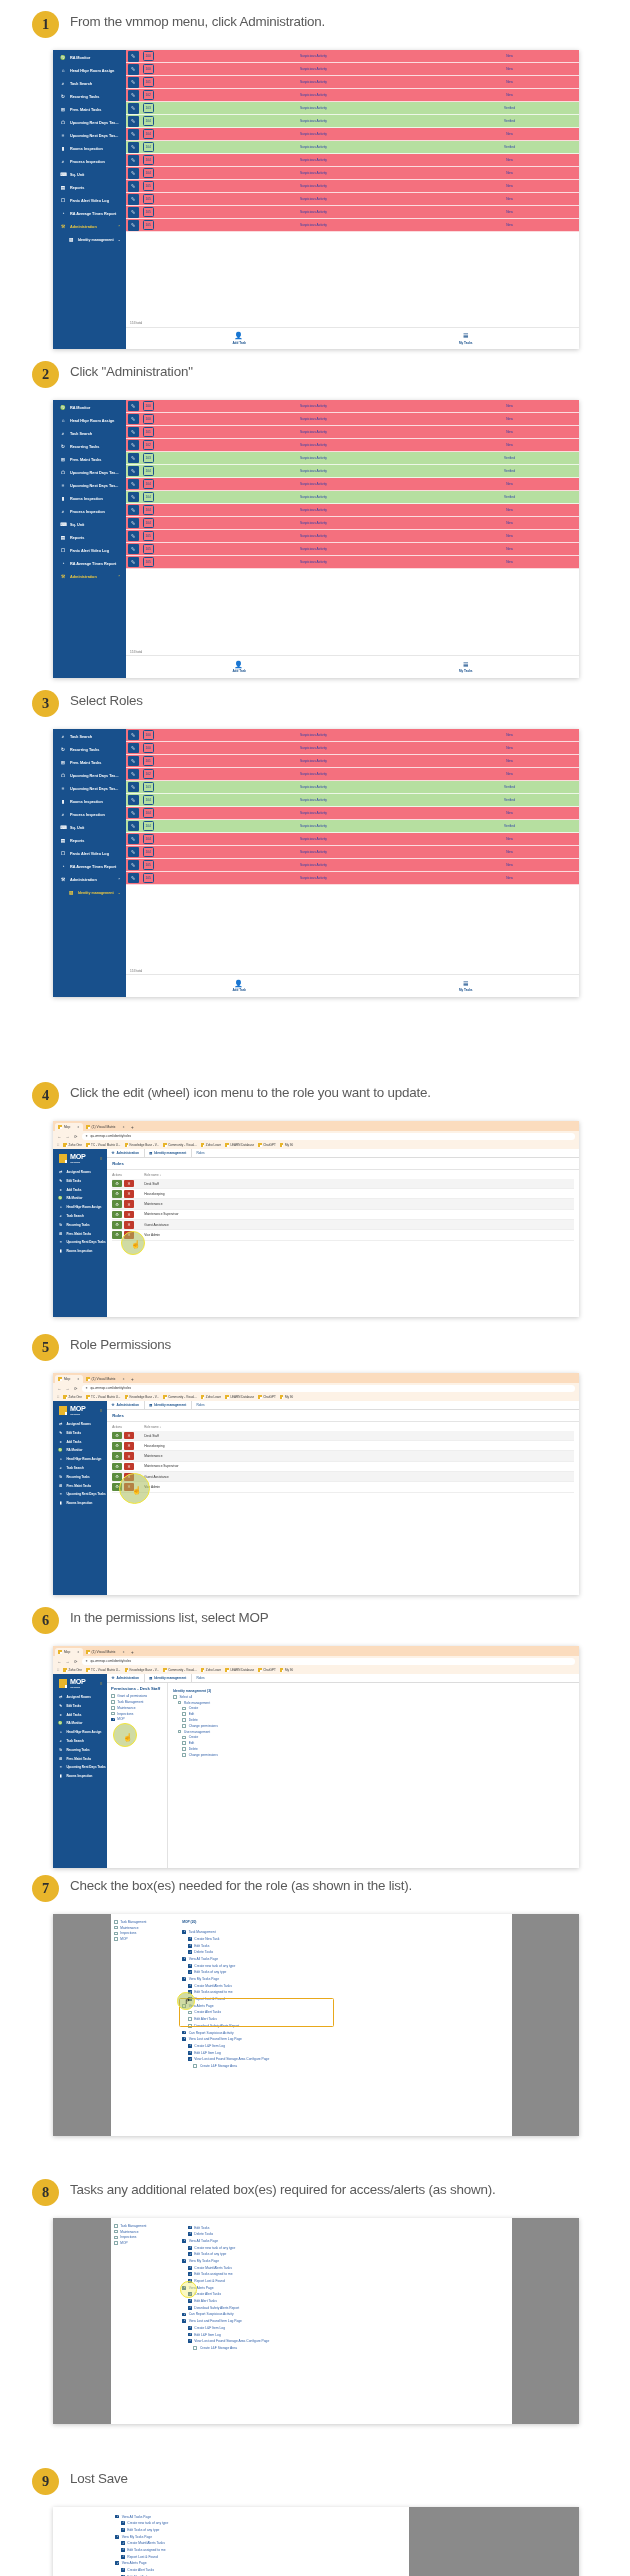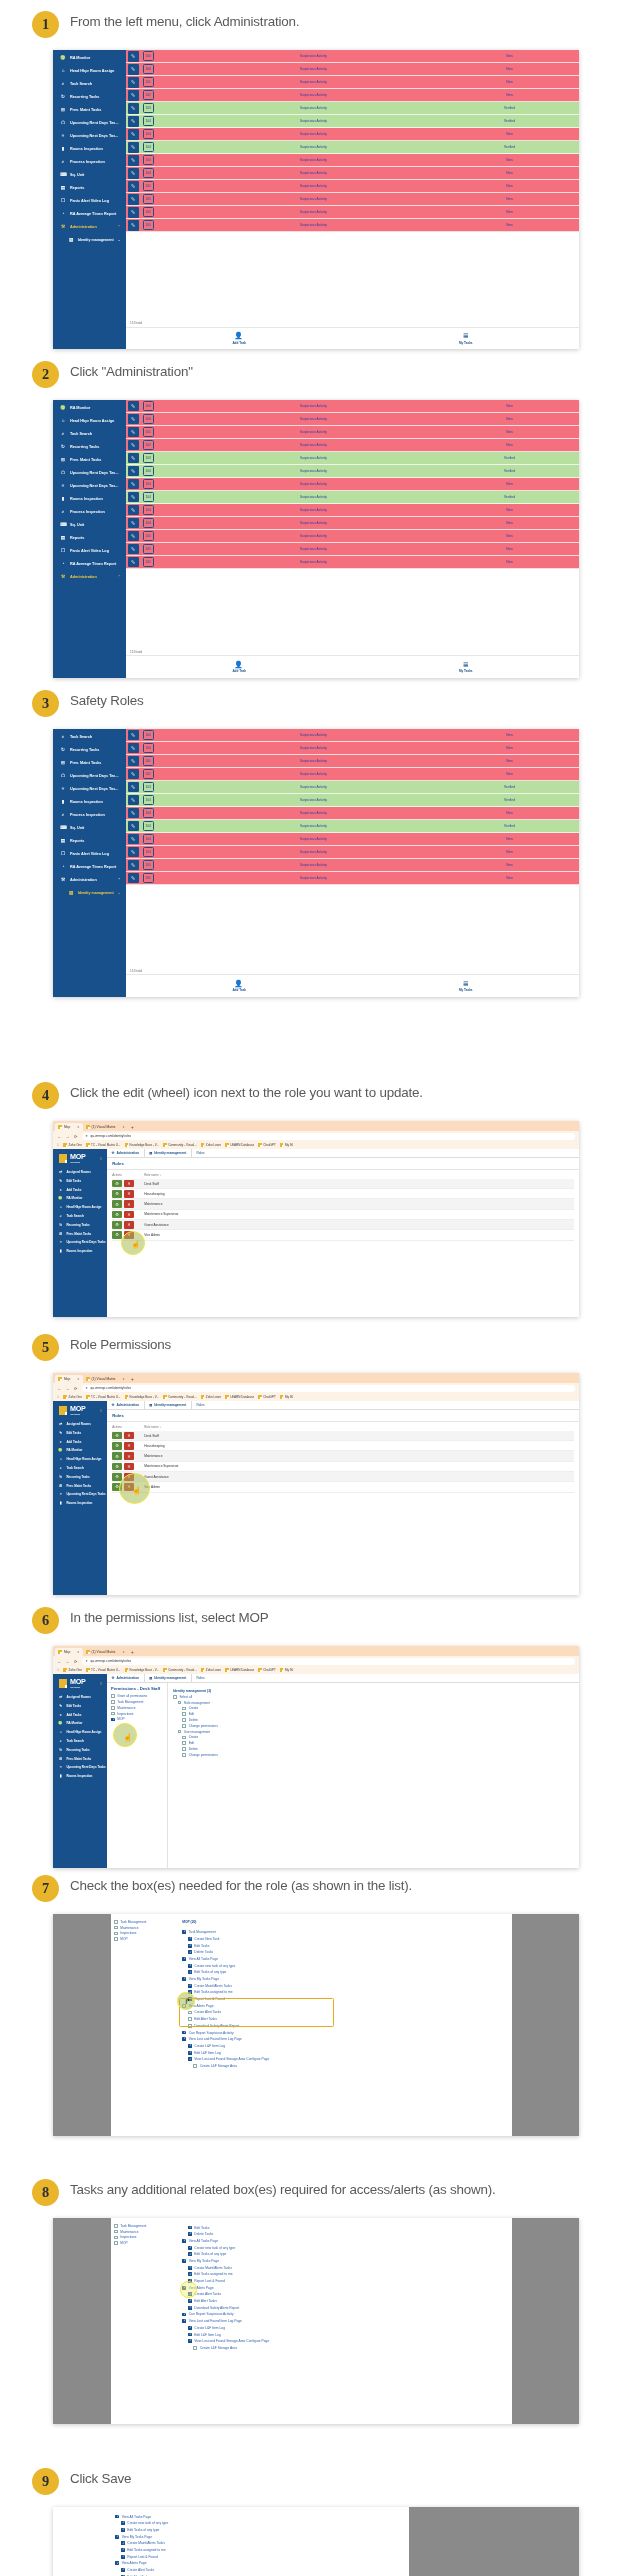--- a/index.html
+++ b/index.html
@@ -148,21 +148,21 @@
   .tree { padding:3.1px 0 3.1px 0; font-size:3.3px; color:#2f5fa8; }
   .tnode { display:flex; align-items:center; gap:2.6px; height:6.7px; white-space:nowrap; }
   .tnode .box { width:3.9px; height:3.9px; flex:0 0 3.9px; }
   .panelgray { background:#8a8a8a; }
 </style>
 </head>
 <body>
 
 <div class="step" style="top:11.3px;">
   <div class="step-badge">1</div>
-  <div class="step-title">From the left menu, click Administration.</div>
+  <div class="step-title">From the vmmop menu, click Administration.</div>
   <div class="shot" style="width:526px;height:299px;">
     <div class="app">
       <div class="app-side" id="nav1">
           <div class="nav-item">
             <span class="ic">♍</span>
             <span>RA Monitor</span>
           </div>
           <div class="nav-item">
             <span class="ic">⌂</span>
             <span>Head Hkpr Room Assign</span>
@@ -620,21 +620,21 @@
           </div>
       </div>
       <div class="blob" style="left:24px;top:234px;width:31px;height:31px;"></div>
       <div class="cursor" style="left:38px;top:247px;">☝</div>
     </div>
   </div>
 </div>
 
 <div class="step" style="top:690px;">
   <div class="step-badge">3</div>
-  <div class="step-title">Safety Roles</div>
+  <div class="step-title">Select Roles</div>
   <div class="shot" style="width:526px;height:268px;">
     <div class="app">
       <div class="app-side" id="nav3">
           <div class="nav-item">
             <span class="ic">⌕</span>
             <span>Task Search</span>
           </div>
           <div class="nav-item">
             <span class="ic">↻</span>
             <span>Recurring Tasks</span>
@@ -834,21 +834,21 @@
           </div>
       </div>
       <div class="blob" style="left:27px;top:231px;width:30px;height:30px;"></div>
       <div class="cursor" style="left:41px;top:243px;">☝</div>
     </div>
   </div>
 </div>
 
 <div class="step" style="top:1082px;">
   <div class="step-badge">4</div>
-  <div class="step-title">Click the edit (wheel) icon next to the role you want to update.</div>
+  <div class="step-title">Click the edit (wheel) icon menu to the role you want to update.</div>
   <div class="shot" style="width:526px;height:196px;">
     <div class="browser">
       <div class="tabstrip" id="tabs4">
           <div class="btab active">
             <span class="favic"></span>
             <span>Mop</span>
             <span class="x">x</span>
           </div>
           <div class="btab">
             <span class="favic"></span>
@@ -1654,21 +1654,21 @@
           </div>
         </div>
     <div class="blob pale" style="left: 3.1px; top: 63px; width: 16.5px; height: 16.5px;"></div>
       </div>
     <div class="panelgray" style="width:67px;"></div>
   </div>
 </div>
 
 <div class="step" style="top:2468px;">
   <div class="step-badge">9</div>
-  <div class="step-title">Click Save</div>
+  <div class="step-title">Lost Save</div>
   <div class="shot" style="width:526px;height:201px;display:flex;">
     <div style="width:57px;background:#fff;"></div>
     <div style="flex:1;background:#fff;padding:3.1px 5.2px;position:relative;">
       <div class="tree" id="tree9">
           <div class="tnode" style="margin-left: 0px;">
             <span class="box on"></span>
             <span>View All Tasks Page</span>
           </div>
           <div class="tnode" style="margin-left: 5.7px;">
             <span class="box on"></span>

